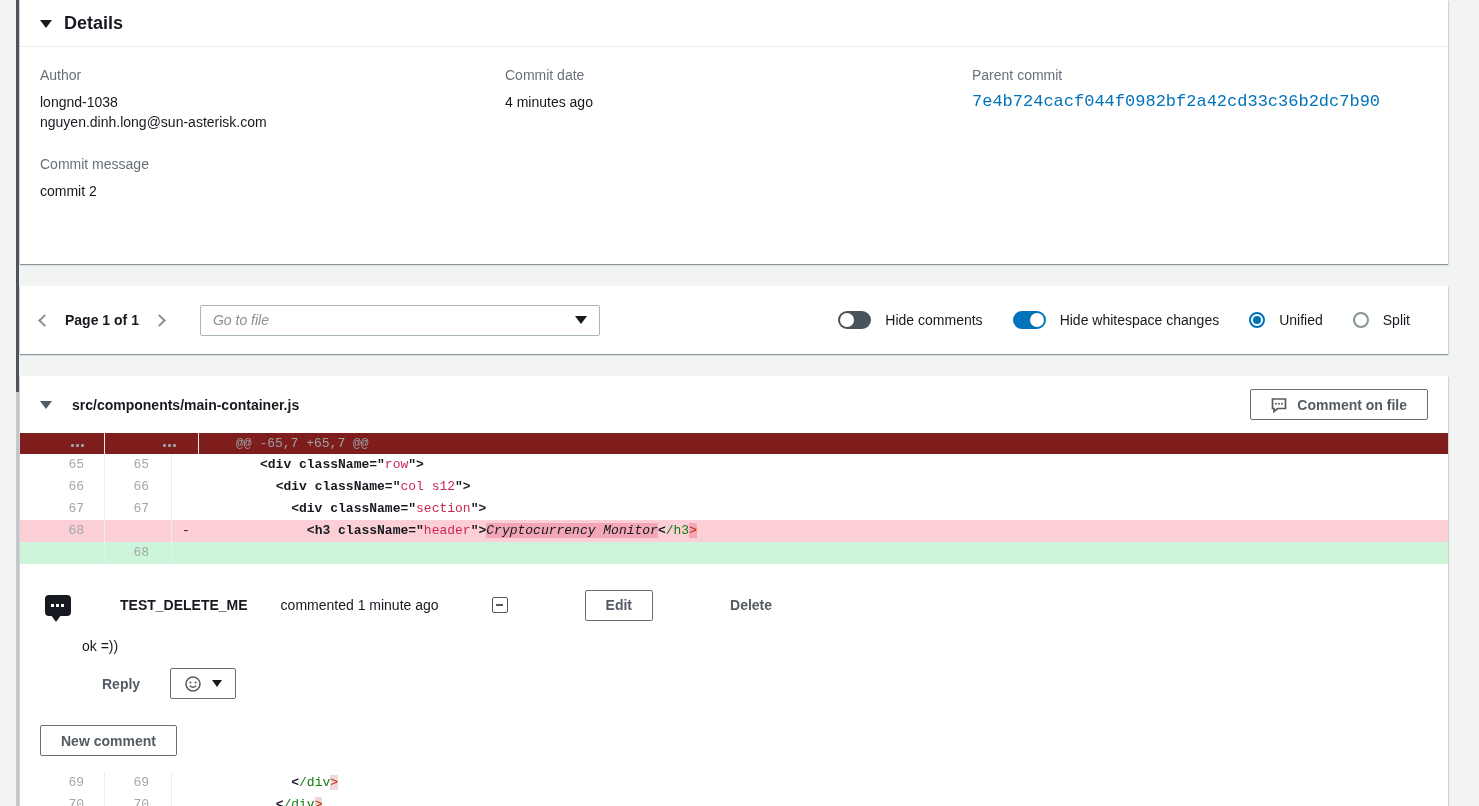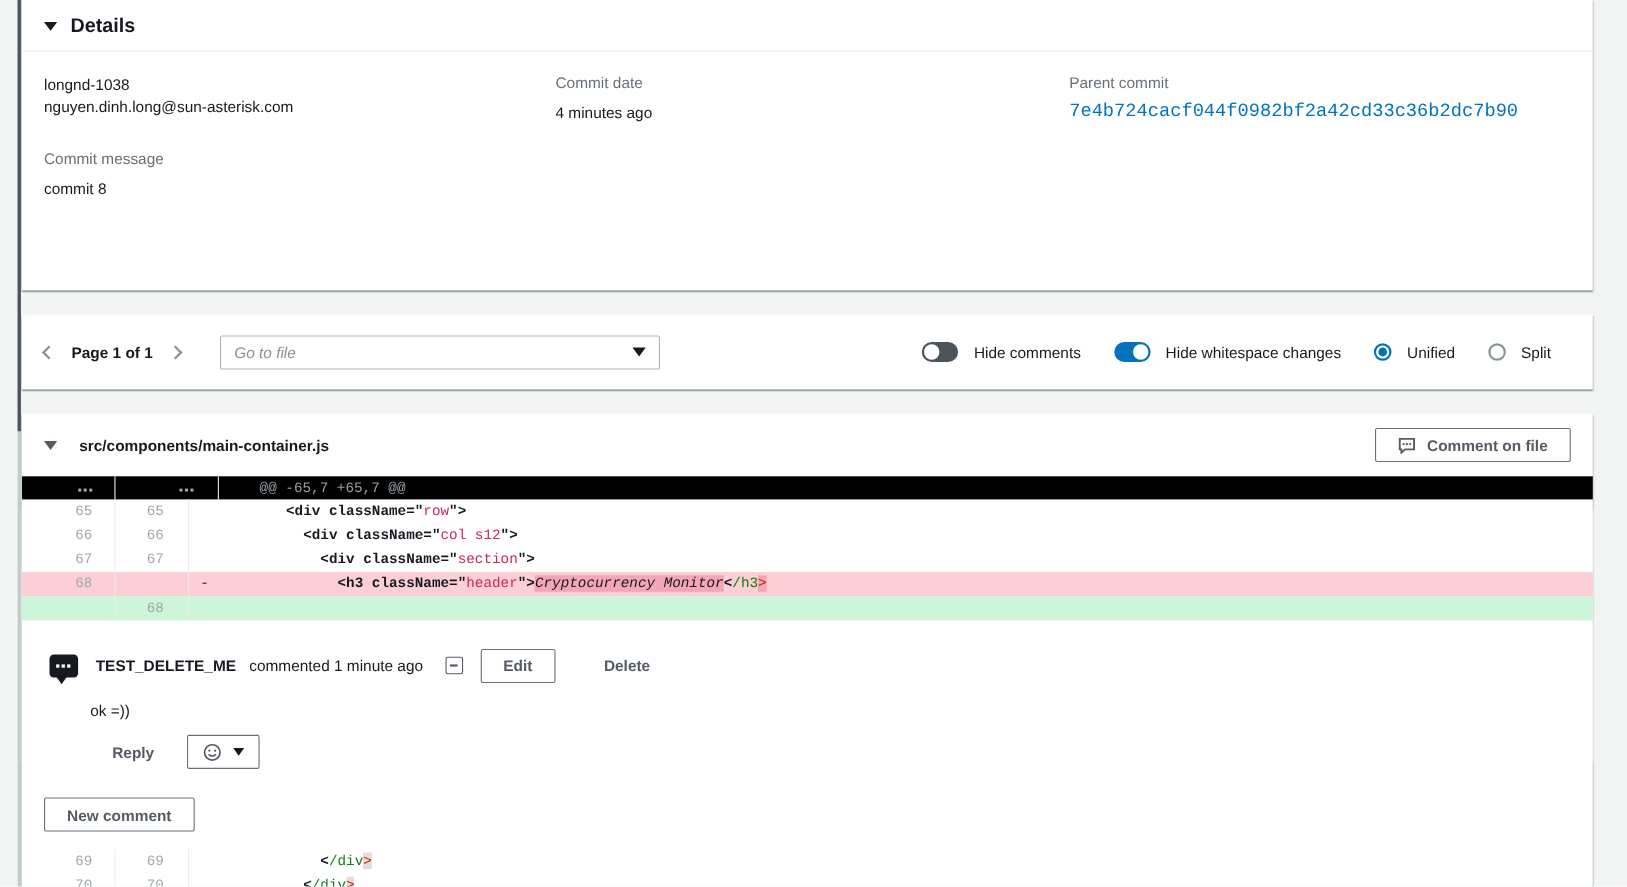--- a/index.html
+++ b/index.html
@@ -59,51 +59,51 @@
   .file-header { display:flex; align-items:center; padding:13px 20px; }
   .file-tri { width:0; height:0; border-left:6px solid transparent; border-right:6px solid transparent; border-top:8px solid #545b64; margin-right:20px; cursor:pointer; }
   .file-name { font-weight:700; }
   .file-buttons { margin-left:auto; display:flex; gap:12px; }
   .btn { background:#fff; border:1px solid #687078; border-radius:2px; color:#545b64; font-weight:700; font-size:14px;
     height:31px; padding:0 20px; display:inline-flex; align-items:center; gap:10px; cursor:pointer; font-family:"Liberation Sans",sans-serif; }
   .text-btn { color:#545b64; font-weight:700; cursor:pointer; }
 
   .diff-table { width:100%; }
   .diff-row { display:flex; height:22px; line-height:22px; font-family:"Liberation Mono", monospace; font-size:13px; }
-  .diff-row.row-hunk { height:21px; line-height:21px; background:#000000;gap:27px; }
+  .diff-row.row-hunk { height:21px; line-height:21px; background:#7f1d1d;gap:27px; }
   .diff-row.row-del  { background:#fccfd7; }
   .diff-row.row-add  { background:#cdf5d9; }
   .gut { flex:none; text-align:right; color:#a2a8ad; border-right:1px solid #eaeded; }
   .gut.g1 { width:85px; padding-right:20px; }
   .gut.g2 { width:67px; padding-right:22px; }
   .code { flex:1; white-space:pre; padding-left:10px; overflow:hidden; }
   .seg-plain { color:#16191f; }
   .seg-tag   { color:#16191f; font-weight:700; }
   .seg-str   { color:#cb2752; }
   .seg-close { color:#0e7d10; }
   .seg-gtred { color:#bf2600; background:#eed9da; }
   .seg-gtdel { color:#bf2600; background:#f3a6b5; }
   .seg-delhi { background:#f3a6b5;font-style:italic; }
   .seg-addhi { background:#9cefb4; }
   .seg-hunk  { color:#98a0a6; }
   .dots { display:inline-flex; gap:2px; align-items:center; height:100%; }
   .dots i { width:3px; height:3px; background:#9aa2a8; border-radius:1px; display:inline-block; }
 
   
   .comment-block { padding:26px 20px 0 25px; }
-  .comment-head { display:flex; align-items:center; height:30px; }
+  .comment-head { display:flex; align-items:center; height:30px;gap:33px; }
   .bubble { width:26px; height:21px; background:#16191f; border-radius:4px; position:relative; flex:none; }
   .bubble::after { content:""; position:absolute; left:6px; bottom:-6px; width:0; height:0;
     border-left:5px solid transparent; border-right:5px solid transparent; border-top:7px solid #16191f; }
   .bubble .bd { position:absolute; top:9px; left:6px; width:3px; height:3px; background:#fff; box-shadow:5px 0 0 #fff, 10px 0 0 #fff; }
   .comment-author { font-weight:700; margin-left:16px; }
-  .comment-meta { margin-left:12px; }
+  .comment-meta { margin-left:0; }
   .collapse-box { width:16px; height:16px; border:1.5px solid #545b64; border-radius:2px; margin-left:20px; position:relative; cursor:pointer; flex:none; }
   .collapse-box::after { content:""; position:absolute; left:3px; top:5.5px; width:7px; height:2px; background:#545b64; }
-  .edit-btn { margin-left:16px;text-align:right; }
+  .edit-btn { margin-left:44px;text-align:right; }
   .delete-btn { margin-left:44px; }
   .comment-body { margin-top:18px; margin-left:37px; }
   .reply-row { margin-top:14px; margin-left:57px; display:flex; align-items:center; }
   .emoji-btn { margin-left:30px; padding:0 13px; }
   .new-comment-wrap { margin-top:26px; margin-left:-5px; padding-bottom:16px; }
 
   svg .stroke { stroke:#545b64; fill:none; }
   svg .fill { fill:#545b64; }
 </style>
 </head>
@@ -115,34 +115,35 @@
 
 <div class="page">
 
   <section class="panel details-panel">
     <div class="details-header">
       <span class="tri-down"></span>
       <span class="details-title">Details</span>
     </div>
     <div class="details-grid">
       <div>
+        <div class="field-label">Author</div>
         <div class="field-value">longnd-1038</div>
         <div class="field-value">nguyen.dinh.long@sun-asterisk.com</div>
       </div>
       <div>
         <div class="field-label">Commit date</div>
         <div class="field-value">4 minutes ago</div>
       </div>
       <div>
         <div class="field-label">Parent commit</div>
         <a class="field-value link mono">7e4b724cacf044f0982bf2a42cd33c36b2dc7b90</a>
       </div>
       <div>
         <div class="field-label">Commit message</div>
-        <div class="field-value">commit 8</div>
+        <div class="field-value">commit 2</div>
       </div>
     </div>
   </section>
 
   <section class="panel controls-panel">
     <div class="pager">
       <span class="chev chev-left"></span>
       <span class="page-label">Page 1 of 1</span>
       <span class="chev chev-right"></span>
     </div>

